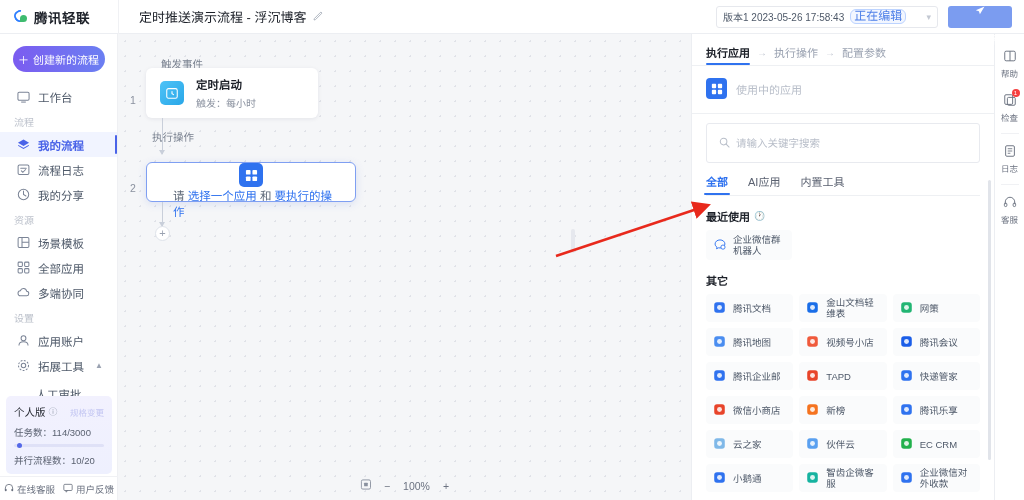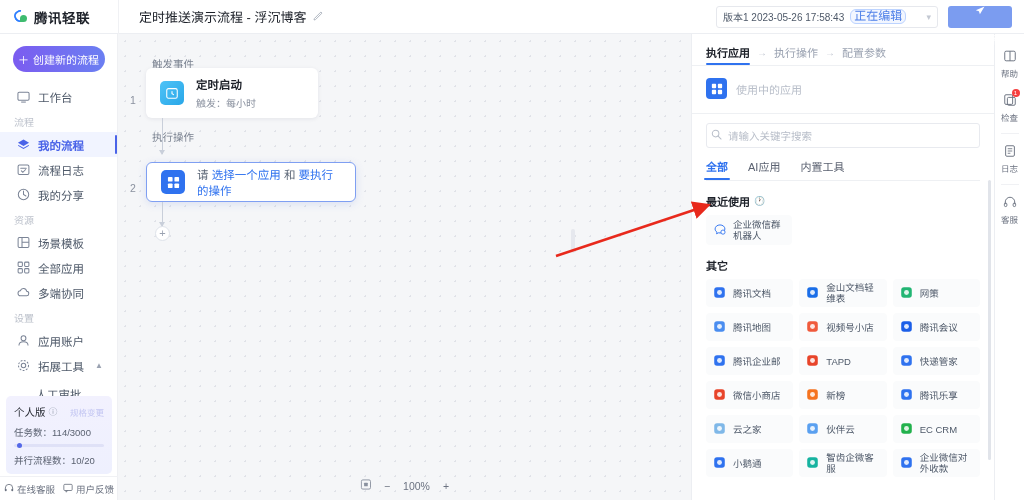--- a/index.html
+++ b/index.html
@@ -105,21 +105,21 @@
     background-color: #f5f6f8;
     background-image: radial-gradient(#e0e2e8 1px, transparent 1px);
     background-size: 15px 15px; overflow: hidden;
   }
   .canvas-label { position: absolute; font-size: 10.5px; color: #7a8290; }
   .node {
     position: absolute; background: #fff; border-radius: 6px;
     box-shadow: 0 1px 4px rgba(20,30,60,.08); display: flex; align-items: center;
     padding: 0 14px; cursor: pointer;
   }
-  .node.selected { border: 1px solid #7f9ff2; box-shadow: 0 2px 8px rgba(80,110,220,.16); }
+  .node.selected { border: 1px solid #7f9ff2; box-shadow: 0 2px 8px rgba(80,110,220,.16); flex-direction: column; }
   .node-index { position: absolute; font-size: 10.5px; color: #8a919f; }
   .node-ico { width: 24px; height: 24px; border-radius: 5px; display: flex; align-items: center; justify-content: center; flex: none; }
   .node-ico.clock { background: linear-gradient(135deg,#4fc3f7,#29a7e8); }
   .node-ico.apps  { background: #2f72ef; }
   .node-text { margin-left: 12px; }
   .node-title { font-size: 11.5px; color: #1d2129; font-weight: bold; }
   .node-sub { font-size: 10px; color: #8a919f; margin-top: 3px; }
   .node-placeholder { margin-left: 12px; font-size: 11.5px; color: #5b6676; }
   .node-placeholder .lk { color: #2f72ef; }
   .connector { position: absolute; width: 1px; background: #c9cfda; }
@@ -154,22 +154,22 @@
   .step.active::after {
     content: ""; position: absolute; left: 0; right: 0; bottom: 0; height: 2px; background: #2f72ef; border-radius: 1px;
   }
   .step-arrow { font-size: 10px; color: #c3c8d2; padding-bottom: 5px; }
   .steps-div { height: 1px; background: #eef0f3; }
   .selected-app { display: flex; align-items: center; gap: 9px; padding: 12px 14px 14px; }
   .sa-ico { width: 21px; height: 21px; border-radius: 4px; background: #2f72ef; display: flex; align-items: center; justify-content: center; }
   .sa-text { font-size: 11px; color: #b8bec9; }
   .panel-body { border-top: 1px solid #eef0f3; padding: 9px 14px 0; height: 398px; overflow: hidden; position: relative; }
   .search {
-    height: 25px; border: 1px solid #e8eaef; border-radius: 3px; display: flex;
-    align-items: center; gap: 6px; padding: 0 4px; color: #b8bec9; font-size: 10.5px;
+    height: 40px; border: 1px solid #e8eaef; border-radius: 3px; display: flex;
+    align-items: center; gap: 6px; padding: 0 12px; color: #b8bec9; font-size: 10.5px;
   }
   .search input {
     border: none; outline: none; flex: 1; font-size: 10.5px; color: #4e5969;
     font-family: "Liberation Sans", sans-serif; background: transparent;
   }
   .search input::placeholder { color: #b8bec9; }
   .ptabs { display: flex; gap: 20px; margin-top: 10px; border-bottom: 1px solid #eef0f3; }
   .ptab { font-size: 11px; color: #5a6170; padding-bottom: 6px; cursor: pointer; position: relative; }
   .ptab.active { color: #2f72ef; font-weight: bold; }
   .ptab.active::after { content: ""; position: absolute; left: -2px; right: -2px; bottom: 0; height: 2px; background: #2f72ef; border-radius: 1px; }
@@ -392,21 +392,21 @@
               <rect x="1" y="1.6" width="10" height="7.4" rx="1.2" stroke="#6b7280" stroke-width="1" fill="none"></rect>
               <path d="M3.6 9v2l2.2-2" stroke="#6b7280" stroke-width="1" fill="none"></path>
             </svg>
         </span>
         <span>用户反馈</span>
       </div>
     </div>
   </div>
 
   <div class="canvas">
-    <div class="canvas-label" style="left:34px; top:22px;">触发事件</div>
+    <div class="canvas-label" style="left:43px; top:22px;">触发事件</div>
 
     <span class="node-index" style="left:12px; top:60px;">1</span>
     <div class="node" style="left:28px; top:34px; width:172px; height:50px;">
       <span class="node-ico clock">
         <svg width="14" height="14" viewBox="0 0 16 16">
             <rect x="2" y="3" width="12" height="11" rx="2" stroke="#fff" stroke-width="1.2" fill="none"></rect>
             <path d="M8 6.2v2.6l1.8 1.1" stroke="#fff" stroke-width="1.2" fill="none" stroke-linecap="round"></path>
           </svg>
       </span>
       <div class="node-text">

